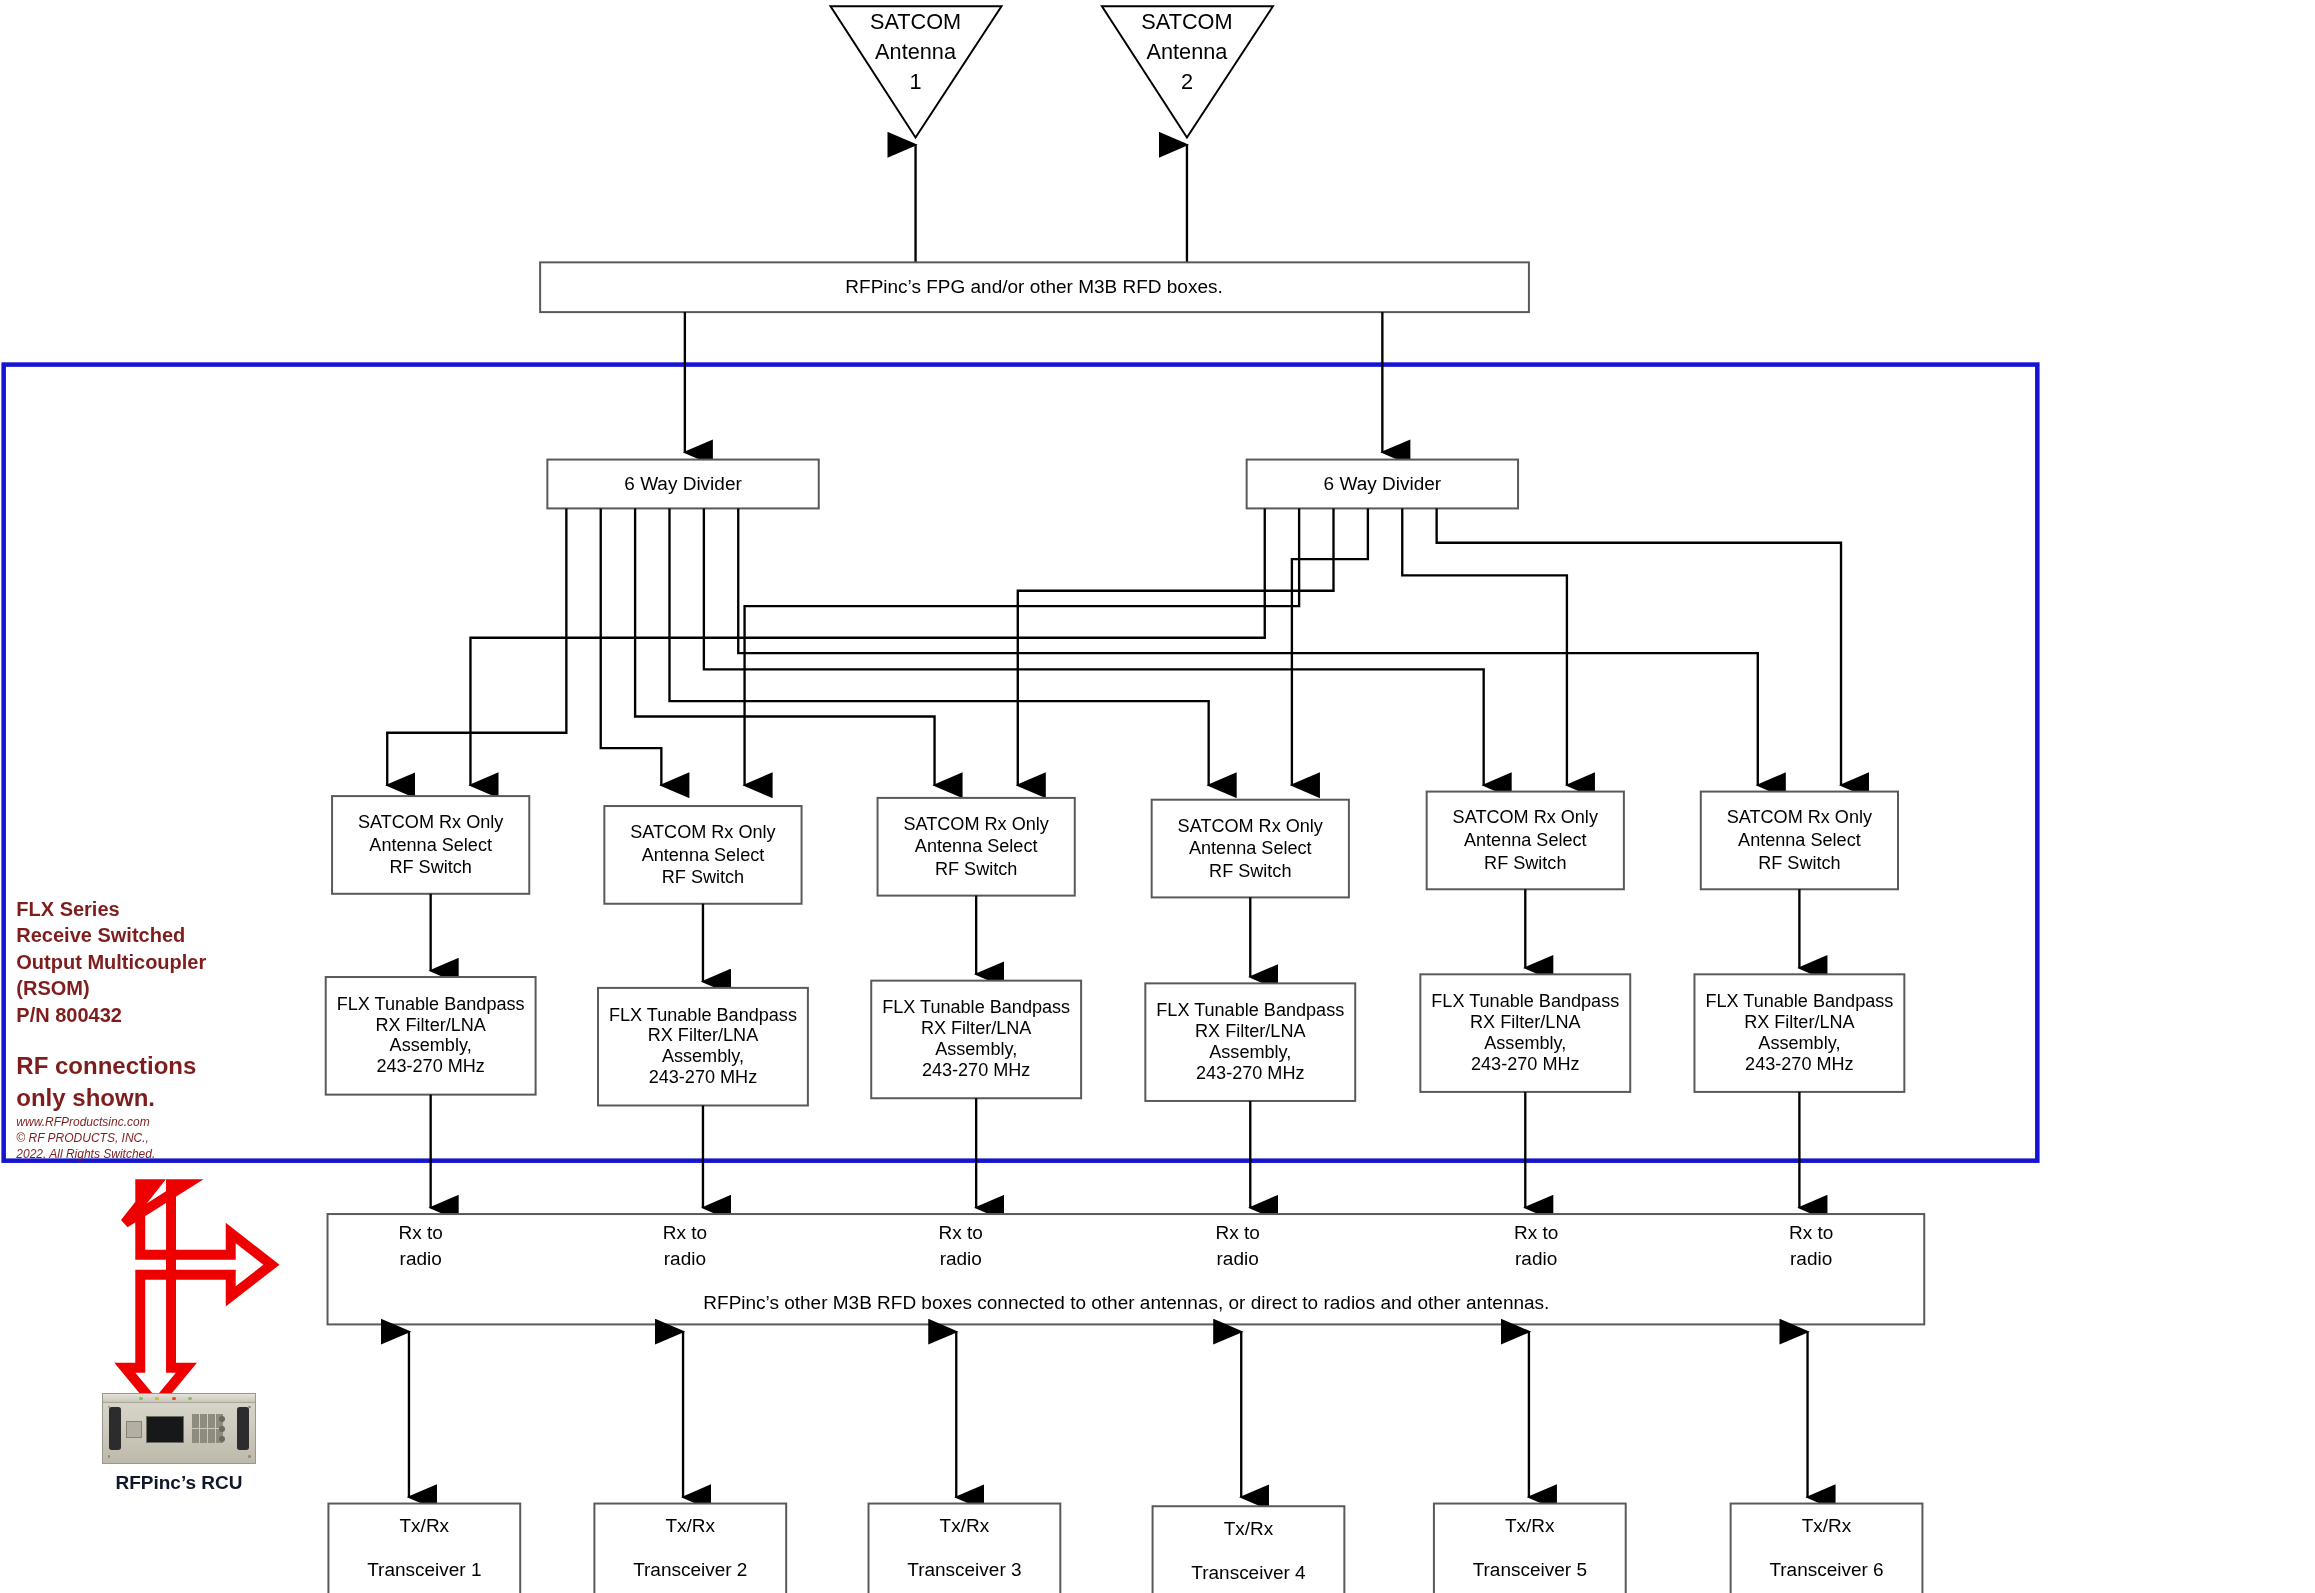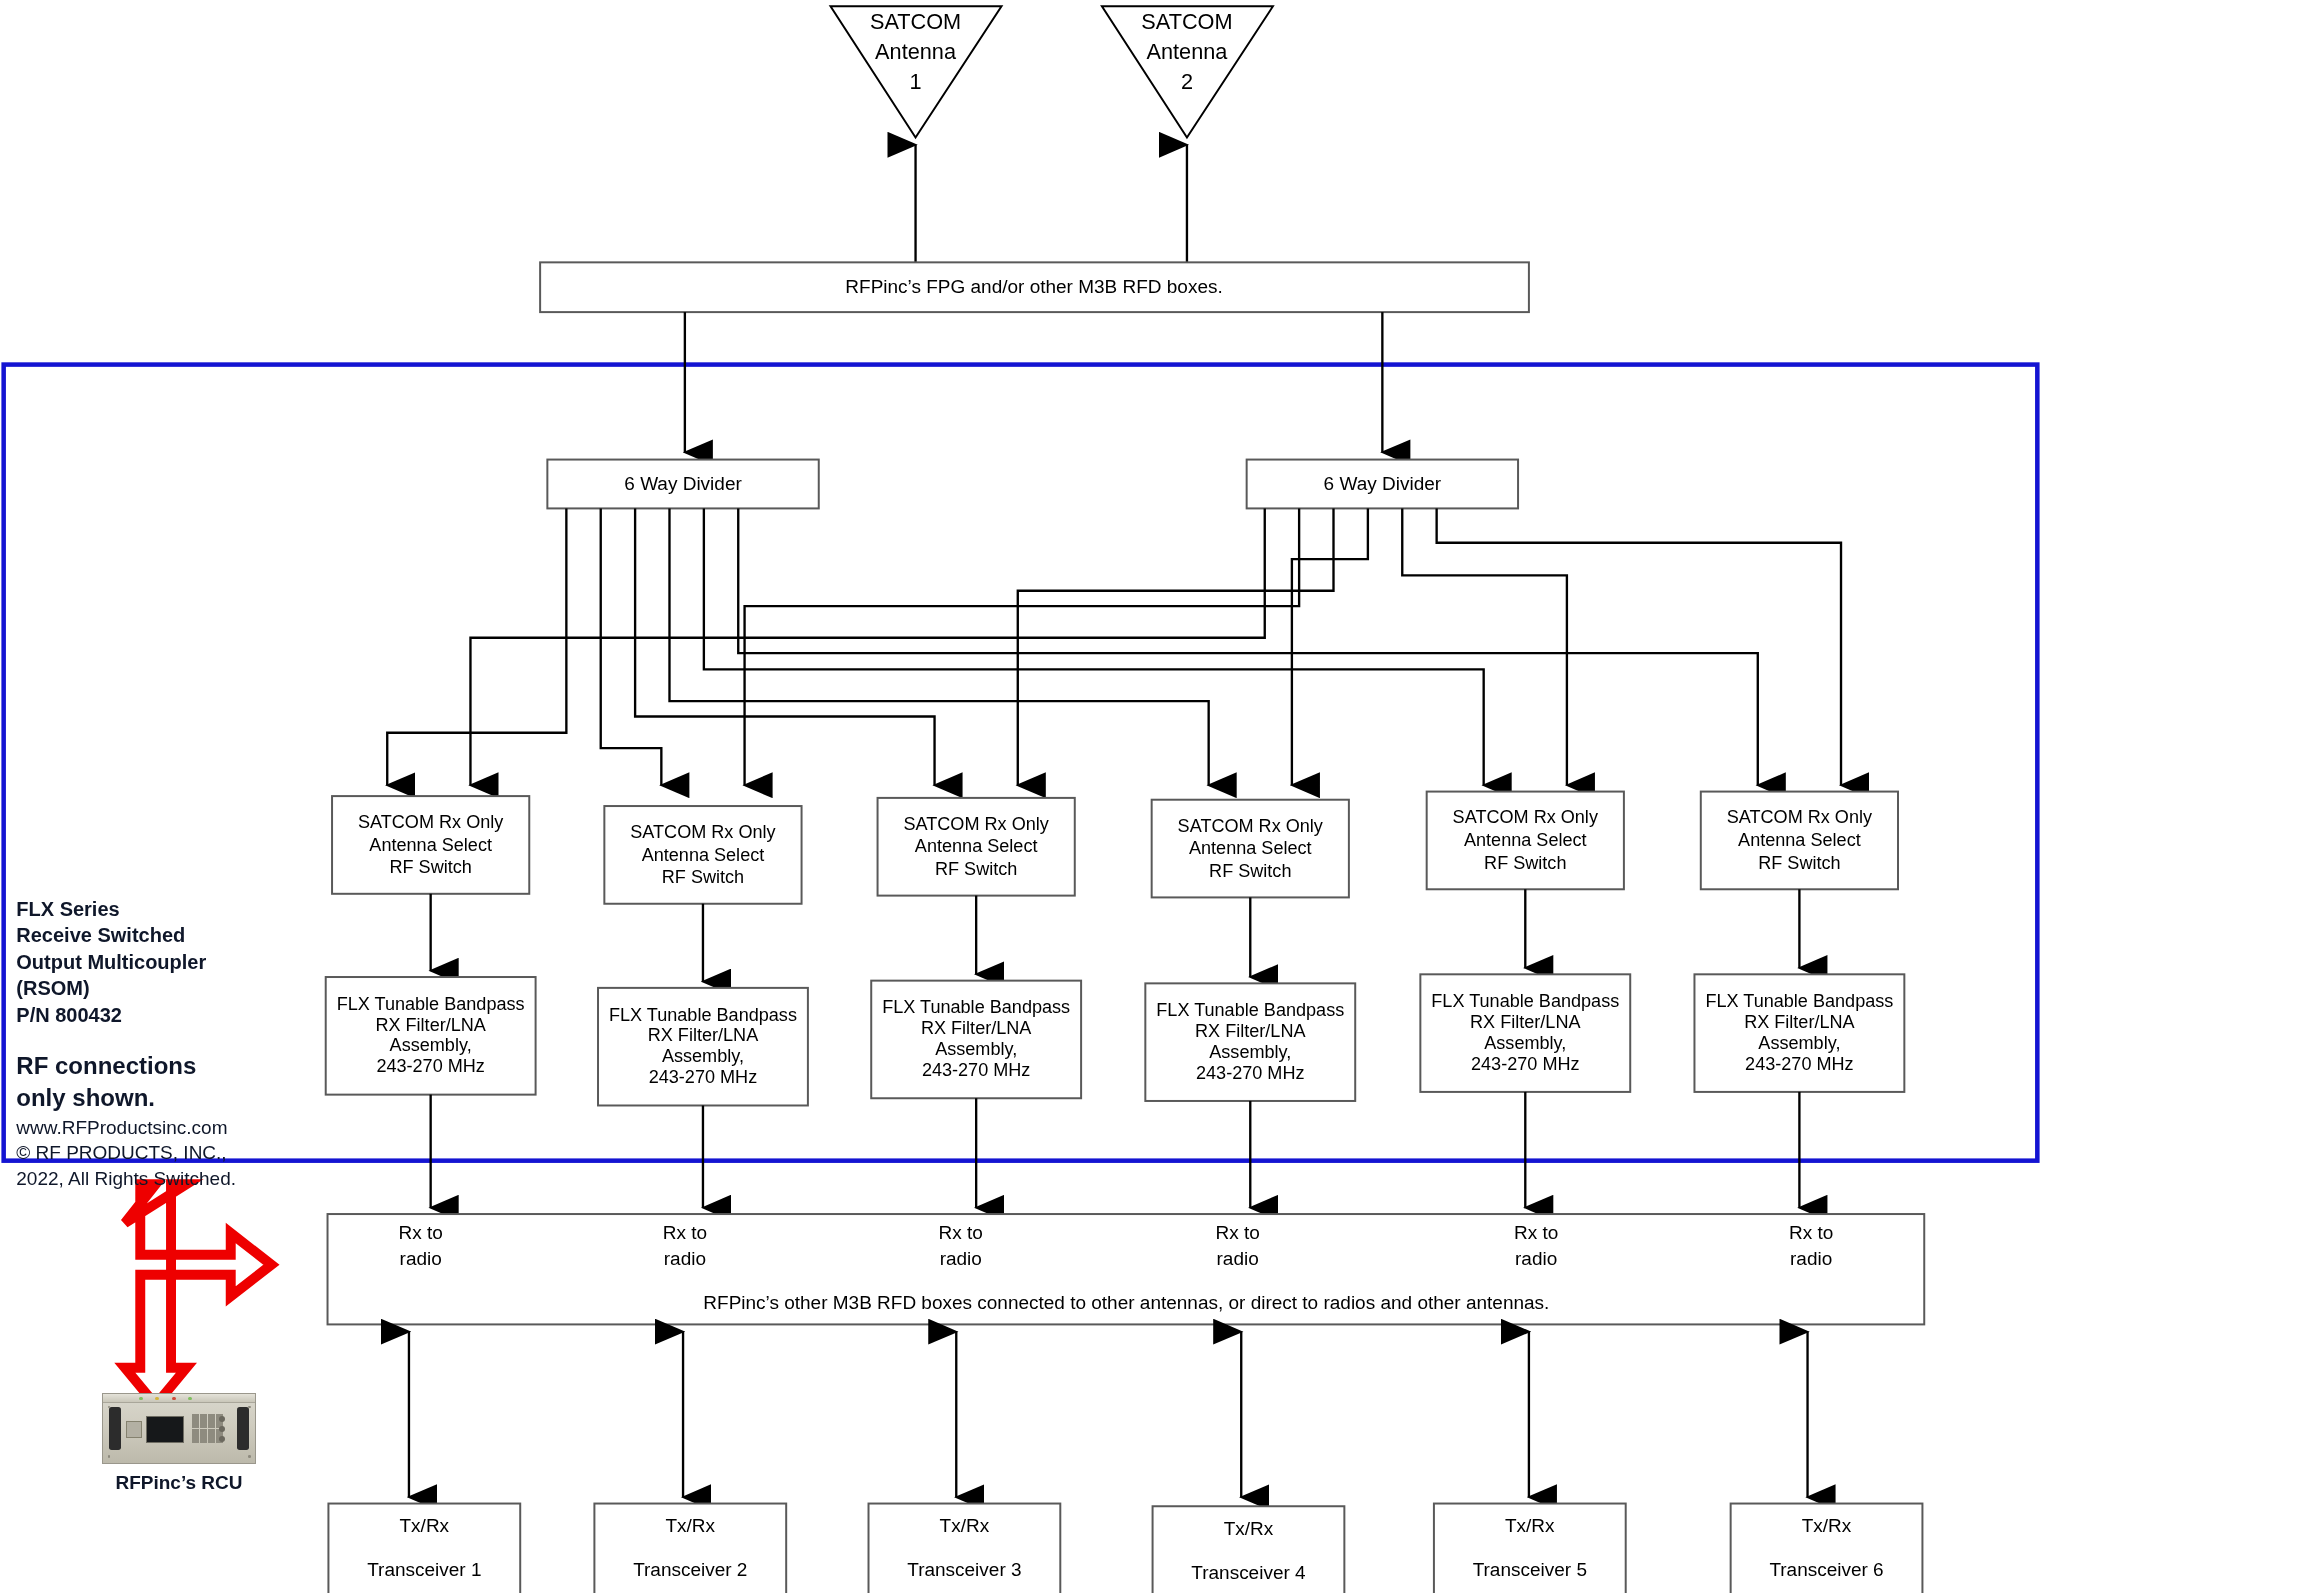--- a/index.html
+++ b/index.html
@@ -9,25 +9,25 @@
   .boxtext{font-family:"Liberation Sans",sans-serif;font-size:21px;fill:#000;text-anchor:middle;dominant-baseline:middle;}
   .boxtext.small{font-size:20px;}
   .anttext{font-family:"Liberation Sans",sans-serif;font-size:24px;fill:#000;text-anchor:middle;}
   .railtext{font-family:"Liberation Sans",sans-serif;font-size:21px;fill:#000;text-anchor:middle;}
   .rxtext{font-family:"Liberation Sans",sans-serif;font-size:21px;fill:#000;text-anchor:middle;}
   .node-rect{fill:#ffffff;stroke:#595959;stroke-width:2.2;}
   .wire{stroke:#000000;stroke-width:2.6;fill:none;}
   .ant-tri{fill:#ffffff;stroke:#000000;stroke-width:2.2;}
 
   
-  #leftlabel{position:absolute;left:16.3px;top:896px;width:262px;color:#0f172a;
+  #leftlabel{position:absolute;left:16.3px;top:896px;width:262px;color:#7f1d1d;
     font-family:"Liberation Sans",sans-serif;}
   #leftlabel .hd{font-weight:bold;font-size:20px;line-height:1.32;}
   #leftlabel .hd2{font-weight:bold;font-size:24px;line-height:1.32;margin-top:22px;}
-  #leftlabel .fine{font-size:19px;line-height:1.33;margin-top:1.8px;}
+  #leftlabel .fine{font-size:12px;line-height:1.33;margin-top:1.8px;font-style:italic;}
 
   
   #rcu-wrap{position:absolute;left:102px;top:1393px;width:154px;text-align:center;}
   #rcu-photo{position:relative;width:152px;height:69px;
     background:linear-gradient(180deg,#d9d7cd 0%,#cfccbf 46%,#bcb9ab 100%);
     border:0.9px solid #9a978c;overflow:hidden;}
   .rcu-screw{position:absolute;width:2.7px;height:2.7px;border-radius:50%;background:#8d8a7e;}
   #rcu-topstrip{position:absolute;left:0;top:0;width:100%;height:8.1px;
      background:linear-gradient(180deg,#e4e2d9,#c9c6b9);border-bottom:0.9px solid #a9a69a;}
   .rcu-led{position:absolute;top:2.7px;width:3.6px;height:3.6px;border-radius:50%;}

